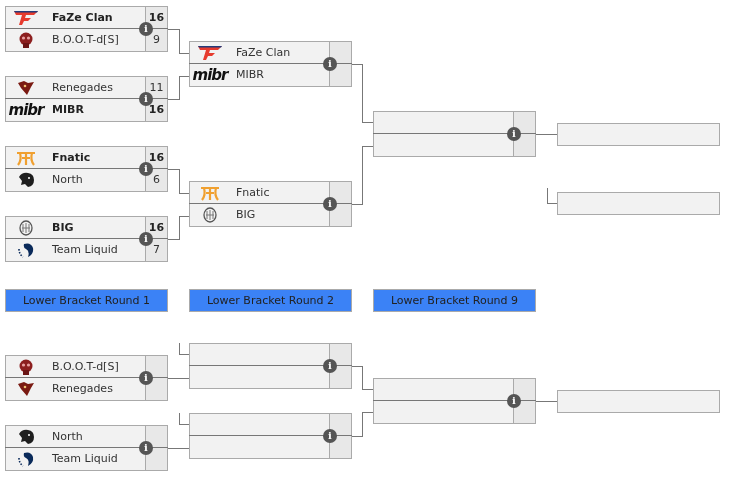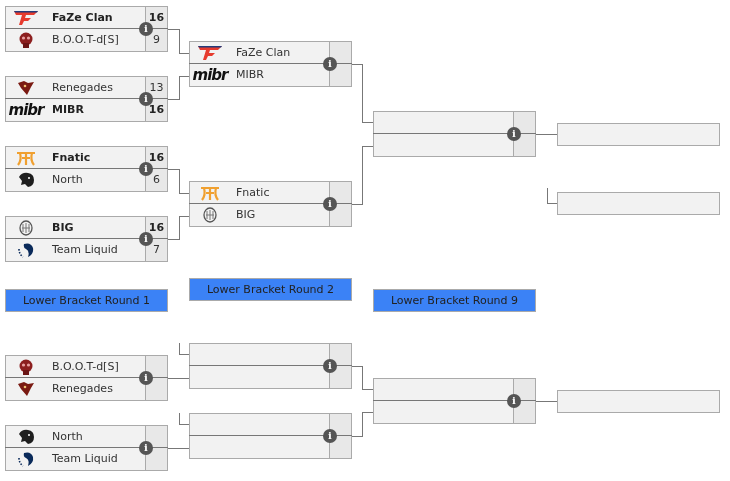--- a/index.html
+++ b/index.html
@@ -98,21 +98,21 @@
 
 <div class="match" style="left:5px;top:76px">
   <div class="row top">
     <span class="logo">
       <svg width="20" height="16" viewBox="0 0 20 16">
           <path d="M2 3 L8 1 L12 3 L18 2 L15 7 L11 15 L5 8 Z" fill="#7a1a12"></path>
           <circle cx="9" cy="6" r="1.3" fill="#f0c070"></circle>
         </svg>
     </span>
     <span class="name">Renegades</span>
-    <span class="score">13</span>
+    <span class="score">11</span>
   </div>
   <div class="row bot">
     <span class="logo lg">mibr</span>
     <span class="name win">MIBR</span>
     <span class="score win">16</span>
   </div>
   <div class="midline"></div>
   <div class="info">i</div>
 </div>
 
@@ -217,21 +217,21 @@
       <span class="score"></span>
     </div>
   <div class="midline"></div>
   <div class="info">i</div>
 </div>
 
 <div class="single" style="left:557px;top:123px"></div>
 <div class="single" style="left:557px;top:192px"></div>
 
 <div class="hdr" style="left:5px;top:289px">Lower Bracket Round 1</div>
-<div class="hdr" style="left:189px;top:278px">Lower Bracket Round 2</div>
+<div class="hdr" style="left:189px;top:289px">Lower Bracket Round 2</div>
 <div class="hdr" style="left:373px;top:289px">Lower Bracket Round 9</div>
 
 <div class="match" style="left:5px;top:355px">
   <div class="row top">
     <span class="logo">
       <svg width="16" height="18" viewBox="0 0 16 18">
           <circle cx="8" cy="8" r="6.5" fill="#8c1f1f"></circle>
           <circle cx="5.5" cy="7" r="1.6" fill="#e8a0a0"></circle>
           <circle cx="10.5" cy="7" r="1.6" fill="#e8a0a0"></circle>
           <rect x="5" y="12" width="6" height="5" fill="#6b1515"></rect>

